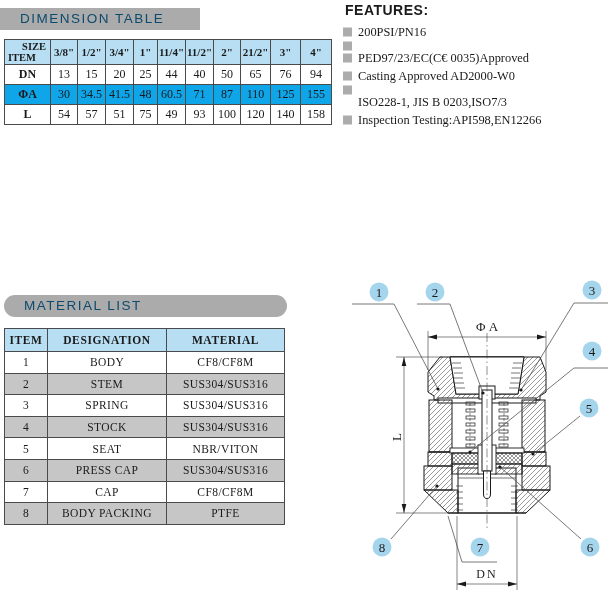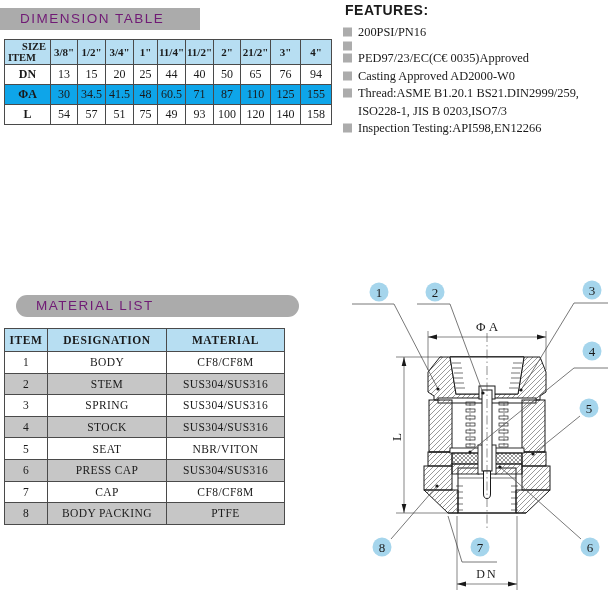--- a/index.html
+++ b/index.html
@@ -1,19 +1,19 @@
 <!DOCTYPE html>
 <html><head>
 <meta charset="utf-8">
 <style>
   html,body{margin:0;padding:0;}
   body{width:609px;height:591px;position:relative;background:#fff;overflow:hidden;
        font-family:"Liberation Serif",serif;color:#1a1a1a;}
   
-  .tbar{position:absolute;height:22px;background:#ABABAB;color:#701a75;
+  .tbar{position:absolute;height:22px;background:#ABABAB;color:#0c4a6e;
         font-family:"Liberation Sans",sans-serif;font-size:13.5px;font-weight:400;
         letter-spacing:1.5px;line-height:22px;padding-left:20px;box-sizing:border-box;}
   
   table{border-collapse:collapse;table-layout:fixed;
         font-family:"Liberation Serif",serif;}
   td,th{border:1px solid #4a4a4a;text-align:center;vertical-align:middle;
         padding:0;overflow:hidden;white-space:nowrap;}
   .dimtab{position:absolute;left:4px;top:39px;width:327px;}
   .dimtab td,.dimtab th{font-size:12px;}
   .dimtab thead th{background:#B7DEF2;height:24px;font-weight:bold;font-size:11px;text-align:center;}
@@ -132,32 +132,31 @@
   <div class="fitem">
     <span class="fbullet"></span>
     <span>PED97/23/EC(C€ 0035)Approved</span>
   </div>
   <div class="fitem">
     <span class="fbullet"></span>
     <span>Casting Approved AD2000-W0</span>
   </div>
   <div class="fitem">
     <span class="fbullet"></span>
-    <span>Thread:ASME B1.20.1 BS21.DIN2999/259,</span>
   </div>
   <div class="fitem cont">
     <span>ISO228-1, JIS B 0203,ISO7/3</span>
   </div>
   <div class="fitem">
     <span class="fbullet"></span>
     <span>Inspection Testing:API598,EN12266</span>
   </div>
 </div>
 
-<div class="tbar" style="left:16px;top:295px;width:283px;border-radius:11px;">MATERIAL LIST</div>
+<div class="tbar" style="left:4px;top:295px;width:283px;border-radius:11px;">MATERIAL LIST</div>
 
 <table class="mattab">
   <colgroup>
       <col style="width:43px">
       <col style="width:119px">
       <col style="width:118px">
     </colgroup>
   <thead>
     <tr>
       <th>ITEM</th>

